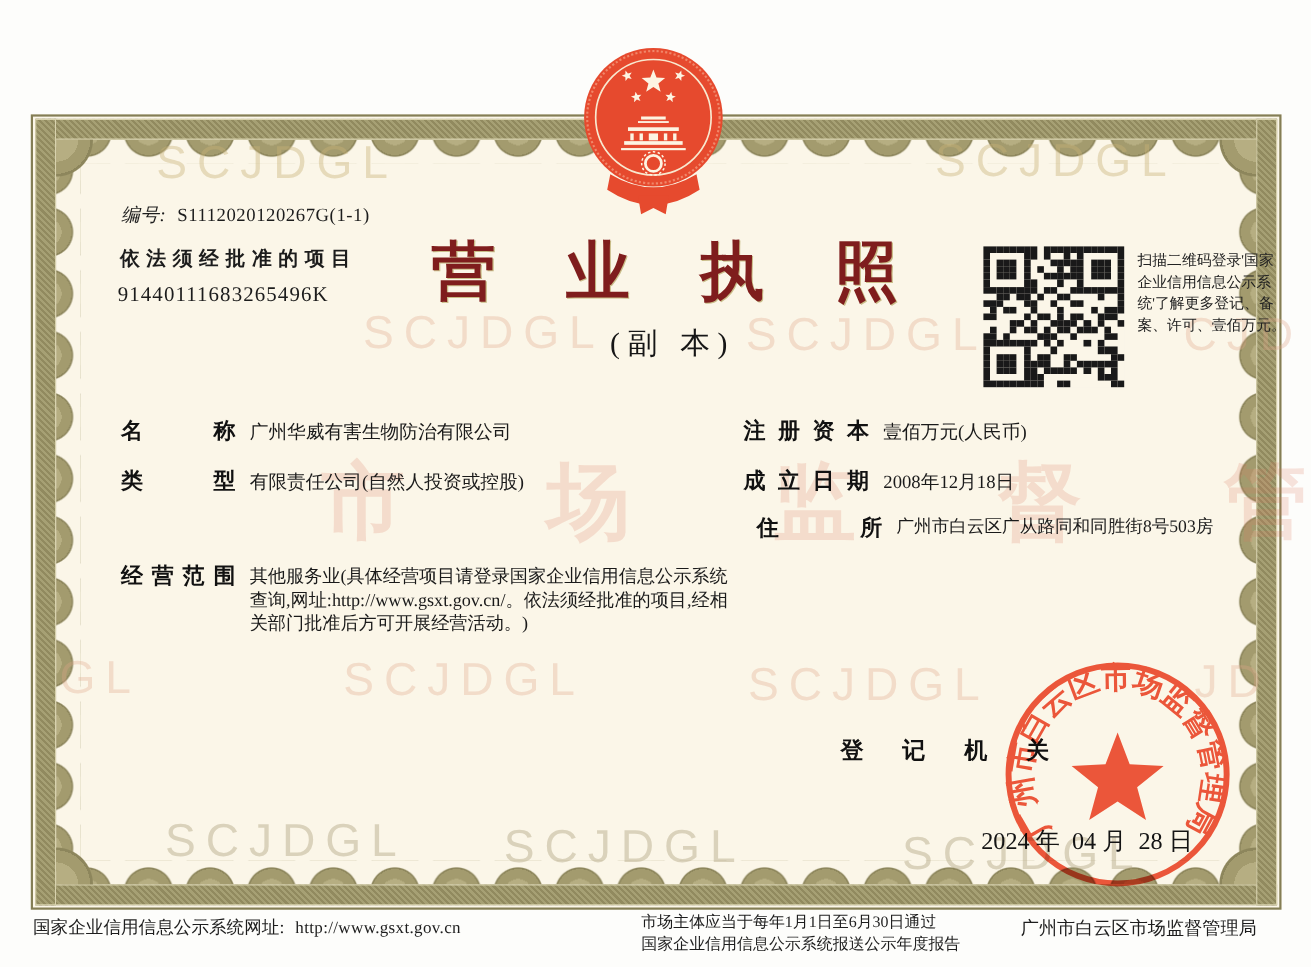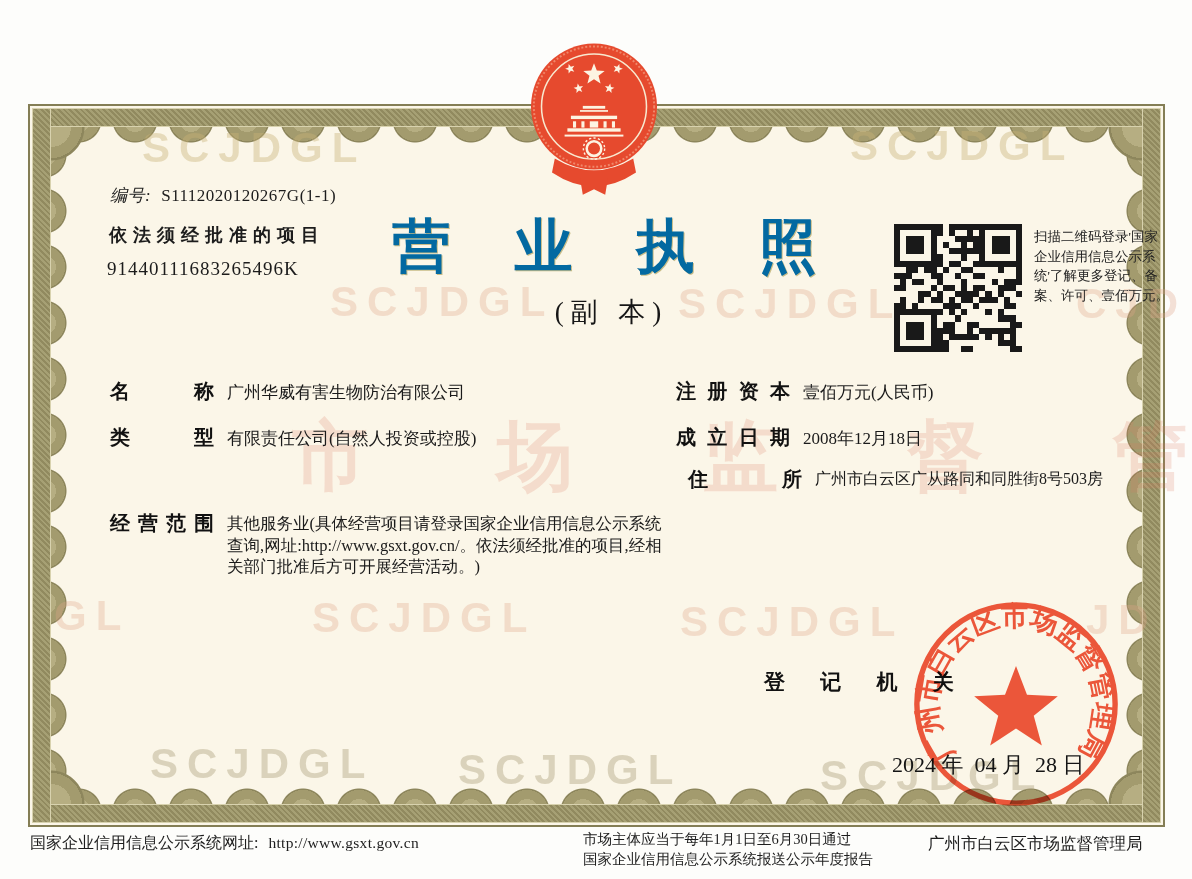--- a/index.html
+++ b/index.html
@@ -33,40 +33,40 @@
     background:radial-gradient(circle 24px at 29px 28px,#b6ae82 0 12px,#a39b6e 12px 21px,#8d865c 21px 22px,rgba(0,0,0,0) 23px);
     background-size:22px 56px; background-repeat:repeat-y; }
   .corner { position:absolute; width:34px; height:34px; }
   .c-tl { left:21px; top:21px;     background:radial-gradient(circle 34px at 0 0,      #b6ae82 0 20px,#a39b6e 20px 31px,#8d865c 31px 33px,rgba(0,0,0,0) 34px); }
   .c-tr { right:21px; top:21px;    background:radial-gradient(circle 34px at 100% 0,   #b6ae82 0 20px,#a39b6e 20px 31px,#8d865c 31px 33px,rgba(0,0,0,0) 34px); }
   .c-bl { left:21px; bottom:21px;  background:radial-gradient(circle 34px at 0 100%,   #b6ae82 0 20px,#a39b6e 20px 31px,#8d865c 31px 33px,rgba(0,0,0,0) 34px); }
   .c-br { right:21px; bottom:21px; background:radial-gradient(circle 34px at 100% 100%,#b6ae82 0 20px,#a39b6e 20px 31px,#8d865c 31px 33px,rgba(0,0,0,0) 34px); }
 
   
   .wm { position:absolute; font-family:"Liberation Sans","DejaVu Sans",sans-serif;
-        font-weight:700; white-space:nowrap; pointer-events:none; }
+        font-weight:400; white-space:nowrap; pointer-events:none; }
   .wm-gold  { color:rgba(200,178,118,.40); }
   .wm-pink  { color:rgba(224,166,138,.32); }
   .wm-olive { color:rgba(170,158,120,.40); }
   .wm-s { font-size:42px; letter-spacing:9px; }
   .wm1 { left:112px; top:18px; }   .wm2 { left:820px; top:16px; }
   .wm3 { left:300px; top:172px; }  .wm4 { left:648px; top:174px; }  .wm5 { left:1046px; top:174px;text-align:center; }
   .wm6 { left:262px; top:300px; font-size:76px; letter-spacing:54px;
          color:rgba(222,120,96,.20); font-weight:700; }
   .wm7 { left:24px;  top:486px; }  .wm8 { left:282px; top:488px; }  .wm9 { left:650px; top:492px; } .wm10{ left:1056px; top:490px; }
   .wm11{ left:120px; top:634px; }  .wm12{ left:428px; top:640px; }  .wm13{ left:790px; top:646px; }
 
   
   .serial { left:80px; top:78px; font-size:17px; letter-spacing:.5px; }
   .serial .lab { margin-right:10px;font-style:italic; }
   .credit-label { left:79px; top:117px; font-size:18px; font-weight:700; letter-spacing:6px; }
   .credit-value { left:77px; top:152px; font-size:19px; letter-spacing:1px; }
   .title { left:0; right:0; top:102px; text-align:center; padding-left:40px;
            font-family:"Liberation Sans","DejaVu Sans",sans-serif;
-           font-size:58px; font-weight:900; letter-spacing:24px; color:#0369a1;
+           font-size:58px; font-weight:900; letter-spacing:24px; color:#7f1d1d;
            text-shadow:1px 1px 0 rgba(140,120,20,.45); }
   .subtitle { left:0; right:0; top:188px; text-align:center; padding-left:30px;
               font-size:27px; letter-spacing:7px; color:#161616; }
 
   
   .qr { left:864px; top:118px; width:128px; height:128px; display:grid;
         grid-template-rows:repeat(21,1fr); grid-template-columns:repeat(21,1fr);
         background:#fbf6e8; }
   .qr i { background:#191919; display:block; }
   .qr-caption { left:1004px; top:121px; width:136px; font-size:13.5px; line-height:19.5px;

